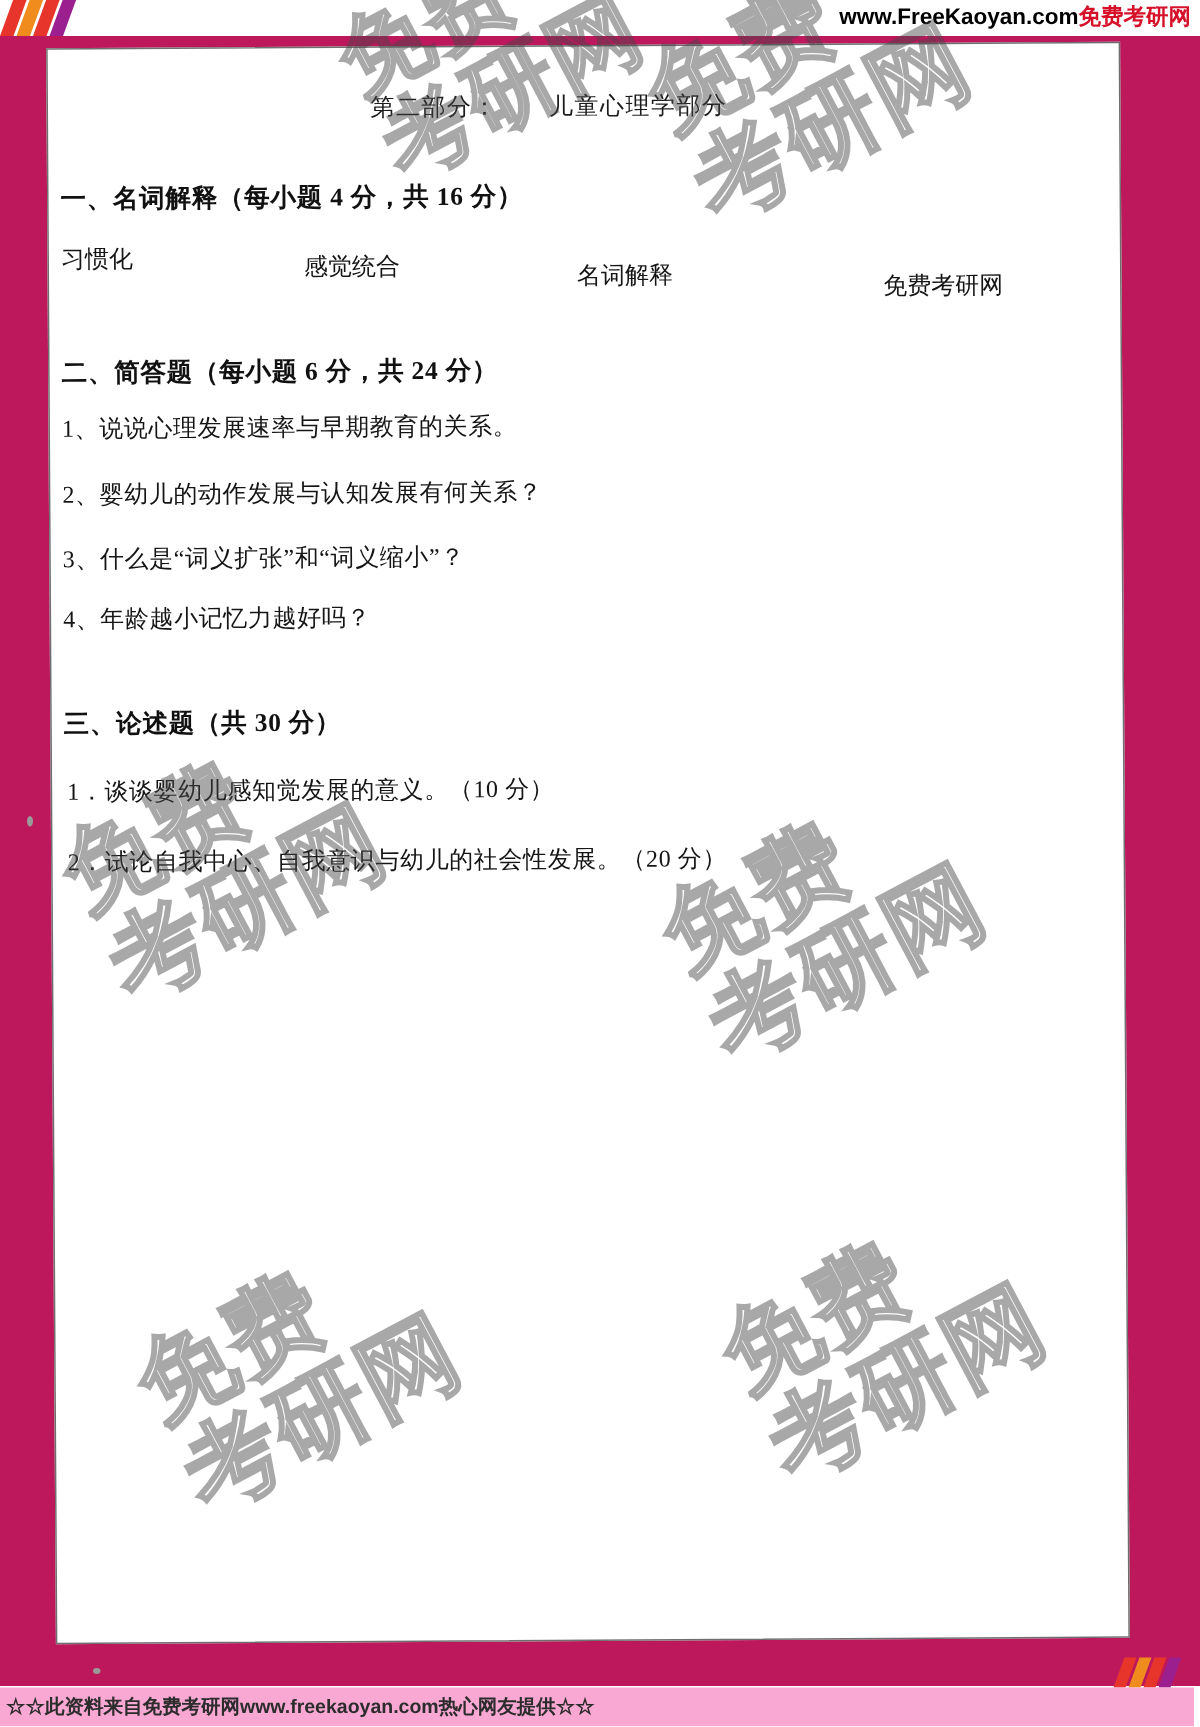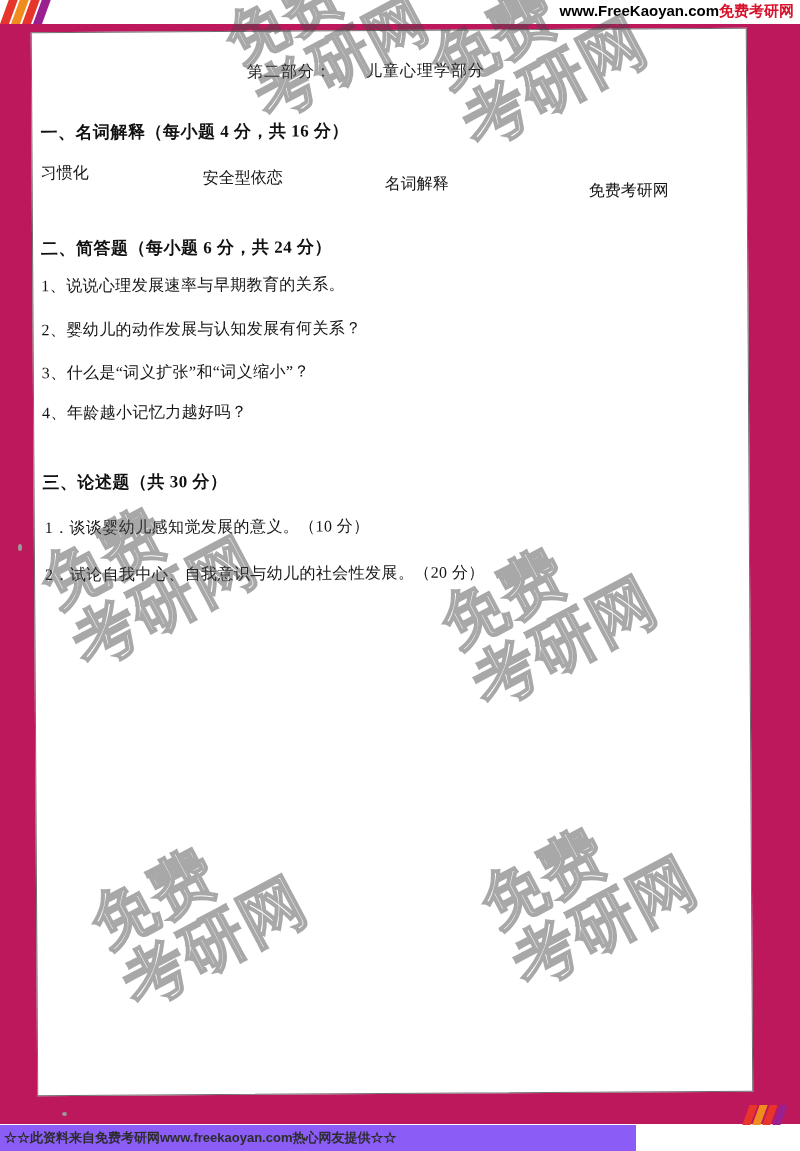--- a/index.html
+++ b/index.html
@@ -202,23 +202,23 @@
   .wm.w3 { left: 430px;  top: 600px;  transform: rotate(-28deg); }
   .wm.w4 { left: 80px;   top: 900px;  transform: rotate(-28deg); }
   .wm.w5 { left: 470px;  top: 880px;  transform: rotate(-28deg); }
   .wm.w6 { left: 215px;  top: 18px;   transform: rotate(-28deg); font-size: 60px; }
 
   
   .footer-strip {
     position: absolute;
     left: 0;
     bottom: 0;
-    width: 636px;
+    width: 796px;
     height: 26px;
-    background: #8b5cf6;
+    background: #f9a8d4;
   }
   .footer-text {
     position: absolute;
     left: 4px;
     top: 4px;
     font-family: "Liberation Sans", sans-serif;
     font-size: 13px;
     font-weight: bold;
     color: #2c2c2c;
     white-space: nowrap;
@@ -257,21 +257,21 @@
     <div class="content">
 
       <div class="doc-title">
         <span>第二部分：</span><span class="gap"></span><span>儿童心理学部分</span>
       </div>
 
       <div class="sec-head s1">一、名词解释（每小题 4 分，共 16 分）</div>
 
       <div class="terms-row">
         <span class="term">习惯化</span>
-        <span class="term">安全型依恋</span>
+        <span class="term">感觉统合</span>
         <span class="term">名词解释</span>
         <span class="term">免费考研网</span>
       </div>
 
       <div class="sec-head s2">二、简答题（每小题 6 分，共 24 分）</div>
       <div class="q-line q2-1">1、说说心理发展速率与早期教育的关系。</div>
       <div class="q-line q2-2">2、婴幼儿的动作发展与认知发展有何关系？</div>
       <div class="q-line q2-3">3、什么是“词义扩张”和“词义缩小”？</div>
       <div class="q-line q2-4">4、年龄越小记忆力越好吗？</div>
 

